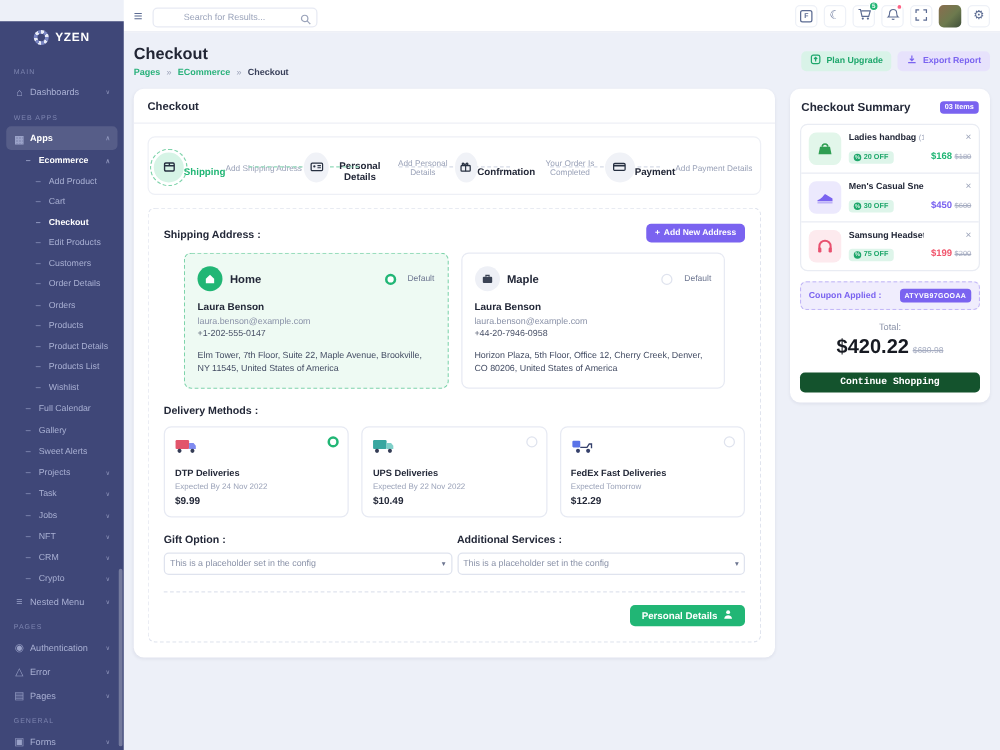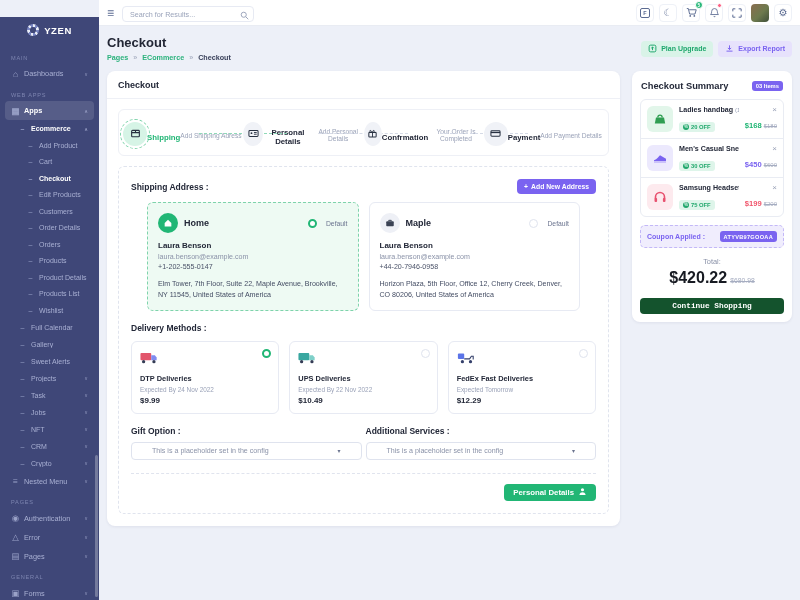--- a/index.html
+++ b/index.html
@@ -25,21 +25,21 @@
   .srow.active{background:rgba(255,255,255,.12);color:#fff;font-weight:bold}
   .srow.l2{padding-left:13px;font-size:7px}
   .srow.l3{padding-left:21px;height:16.5px;font-size:7px}
   .srow.open,.srow.current{color:#fff;font-weight:bold}
   .sb-scroll{position:absolute;right:1px;top:438px;width:3px;height:142px;border-radius:2px;background:rgba(255,255,255,.28);cursor:pointer}
 
   
   .topbar{position:absolute;left:99px;right:0;top:0;height:26px;background:#fff;border-bottom:1px solid #e9ecf3;display:flex;align-items:center;padding:0 8px;gap:8px;z-index:4}
   .hamburger{font-size:12px;color:#5b6b92;cursor:pointer;line-height:1}
   .searchbox{position:relative;width:132px}
-  .searchbox input{width:100%;height:16px;border:1px solid #e7eaf3;border-radius:4px;font-size:7.2px;padding:0 18px 0 7px;color:#39405a;outline:none;font-family:"Liberation Sans",sans-serif}
+  .searchbox input{width:100%;height:16px;border:1px solid #e7eaf3;border-radius:4px;font-size:7.2px;padding:0 18px 0 24px;color:#39405a;outline:none;font-family:"Liberation Sans",sans-serif}
   .searchbox input::placeholder{color:#9aa3ba}
   .searchbox .mag{position:absolute;right:5px;top:3.5px;cursor:pointer}
   .tb-right{margin-left:auto;display:flex;align-items:center;gap:5px}
   .tb-btn{position:relative;width:18px;height:18px;border:1px solid #eef1f7;border-radius:4px;display:flex;align-items:center;justify-content:center;cursor:pointer;background:#fff}
   .tb-glyph{font-size:10px;color:#5b6b92;line-height:1}
   .lang-box{width:10px;height:10px;border:1px solid #5b6b92;border-radius:2px;font-size:5.5px;color:#5b6b92;display:flex;align-items:center;justify-content:center;font-weight:bold}
   .cart-badge{position:absolute;top:-4px;right:-4px;min-width:8px;height:8px;border-radius:50%;background:#21b675;color:#fff;font-size:5px;display:flex;align-items:center;justify-content:center;font-weight:bold;border:1px solid #fff}
   .bell-dot{position:absolute;top:-2px;right:0;width:5px;height:5px;border-radius:50%;background:#fd6285;border:1px solid #fff}
   .avatar{width:18px;height:18px;border-radius:4px;background:linear-gradient(135deg,#8a6d4f 0%,#6d7a4e 55%,#3f4f3a 100%);cursor:pointer}
 
@@ -99,21 +99,21 @@
 
   .del-grid{display:flex;gap:10px;margin:8px 0 12px}
   .del-card{flex:1;border:1px solid #e7eaf3;border-radius:6px;padding:8px;position:relative;cursor:pointer}
   .del-card .radio{position:absolute;top:7px;right:7px}
   .del-name{margin-top:6px;font-size:7.4px;font-weight:bold;color:#232838}
   .del-exp{margin-top:2.5px;font-size:6.4px;color:#9aa2b8}
   .del-price{margin-top:3px;font-size:8px;font-weight:bold;color:#232838}
 
   .opt-grid{display:flex;gap:4px}
   .opt-col{flex:1}
-  .select{margin-top:6px;height:18px;border:1px solid #dfe3ee;border-radius:4px;display:flex;align-items:center;justify-content:space-between;padding:0 20px;cursor:pointer;background:#fff}
+  .select{margin-top:6px;height:18px;border:1px solid #dfe3ee;border-radius:4px;display:flex;align-items:center;justify-content:space-between;padding:0 4px;cursor:pointer;background:#fff}
   .sel-ph{font-size:7.1px;color:#8a92a8}
   .sel-caret{font-size:6px;color:#6c7590}
 
   .foot-div{border-top:1.5px dashed #e0e4ee;margin:13px 0 10px}
   .wiz-foot{display:flex;justify-content:flex-end}
   .next-btn{display:flex;align-items:center;gap:4px;background:#21b675;color:#fff;border:none;height:17px;padding:0 9px;border-radius:4px;font-size:7.8px;font-weight:bold;cursor:pointer;font-family:"Liberation Sans",sans-serif}
 
   
   .sum-card{width:160px;padding:8px;flex:0 0 auto}
   .sum-head{display:flex;align-items:center;justify-content:space-between;margin:2px 1px 8px}

